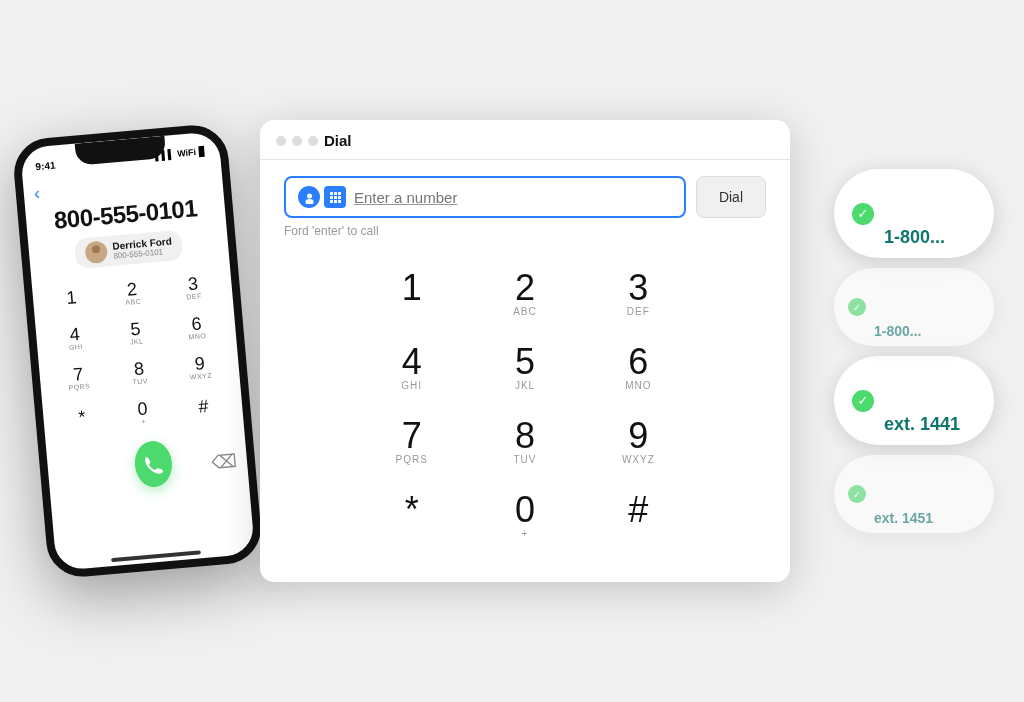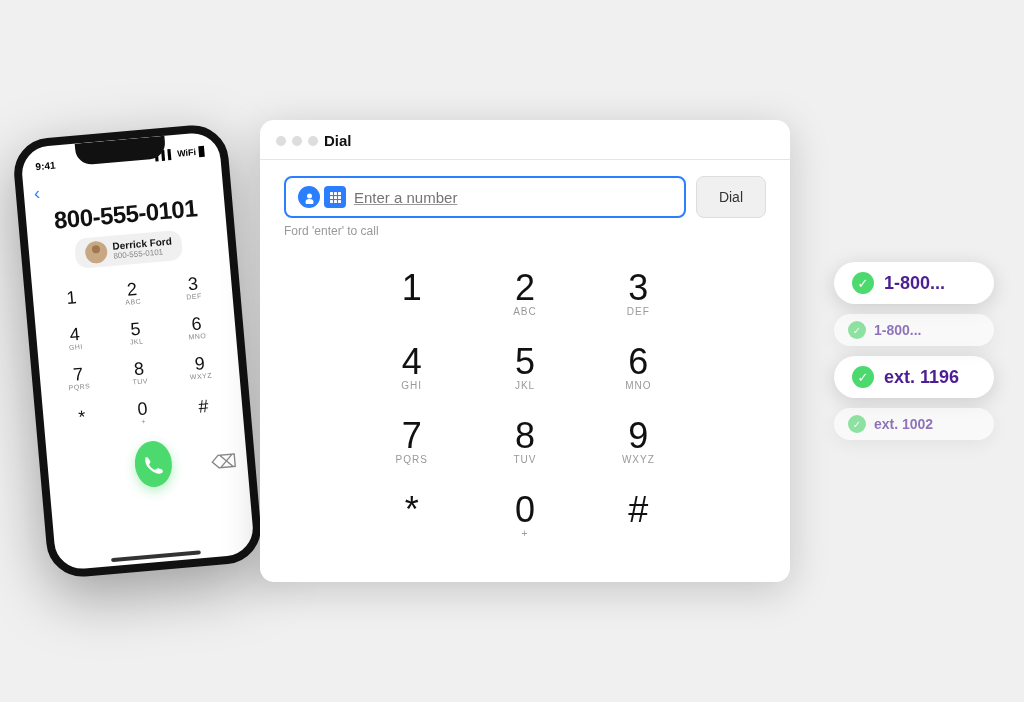--- a/index.html
+++ b/index.html
@@ -344,21 +344,22 @@
       display: flex;
       align-items: center;
       justify-content: center;
       color: #fff;
       font-size: 13px;
       flex-shrink: 0;
     }
     .badge-text {
       font-size: 18px;
       font-weight: 700;
-      color: #4c1d95;
+      color: #0f766e;
+      margin-top: 48px;
     }
     .badge-secondary {
       background: #fff;
       border-radius: 50px;
       box-shadow: 0 4px 20px rgba(0,0,0,0.1);
       padding: 7px 14px;
       display: flex;
       align-items: center;
       gap: 8px;
       min-width: 140px;
@@ -571,20 +572,20 @@
     <span class="badge-text">1-800...</span>
   </div>
 
   <div class="badge-secondary">
     <div class="badge-check" style="width:18px;height:18px;font-size:10px;">✓</div>
     <span class="badge-text">1-800...</span>
   </div>
 
   <div class="badge">
     <div class="badge-check">✓</div>
-    <span class="badge-text">ext. 1196</span>
+    <span class="badge-text">ext. 1441</span>
   </div>
 
   <div class="badge-secondary">
     <div class="badge-check" style="width:18px;height:18px;font-size:10px;">✓</div>
-    <span class="badge-text">ext. 1002</span>
+    <span class="badge-text">ext. 1451</span>
   </div>
 </div>
 
 </body></html>

